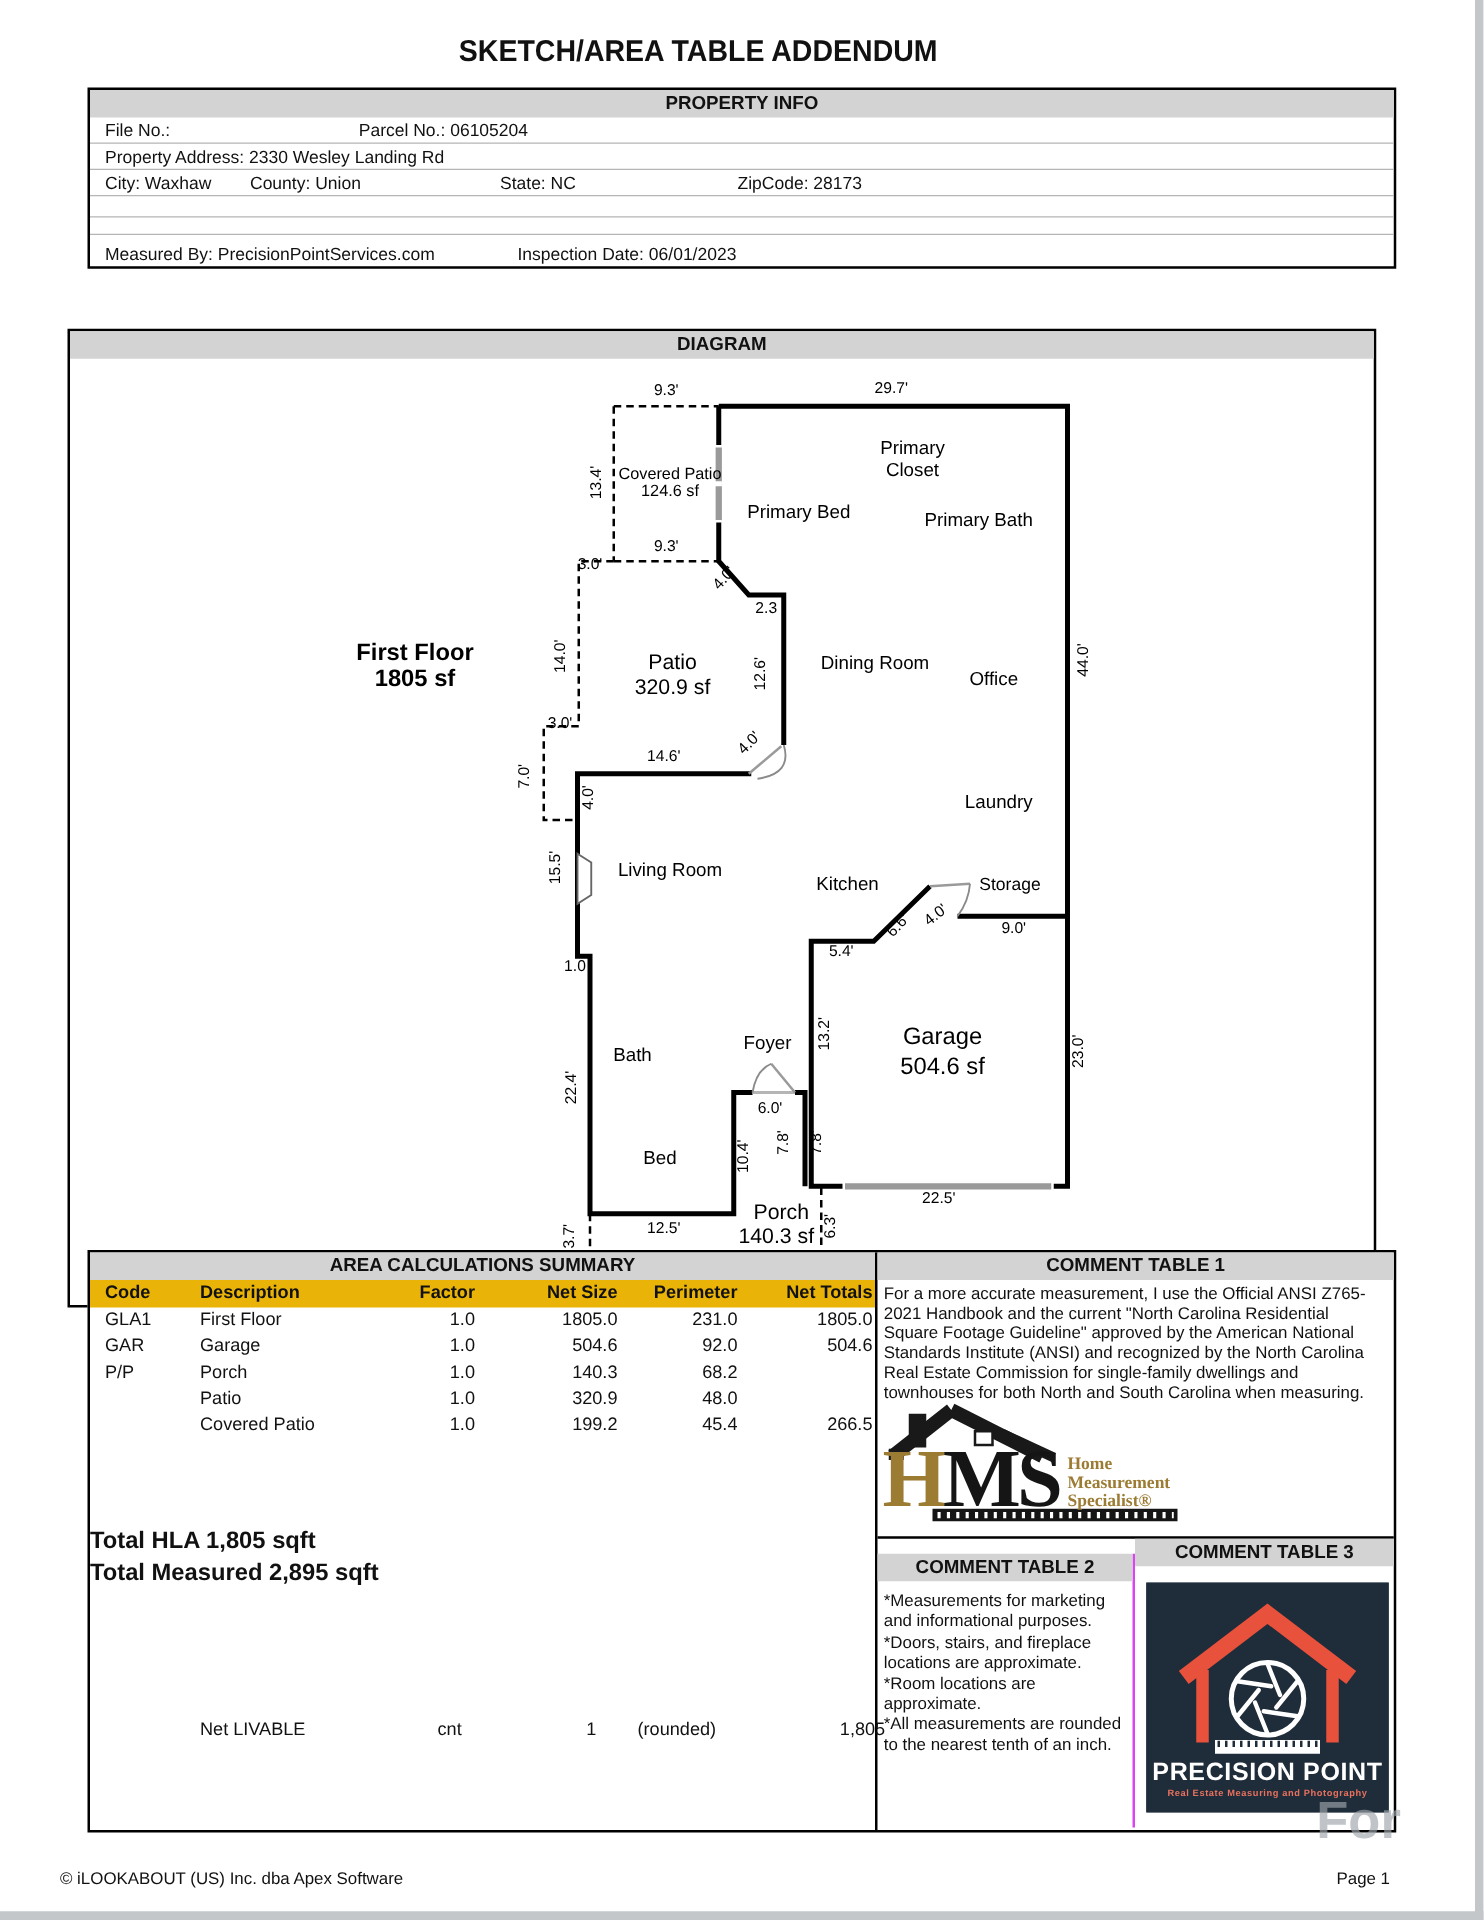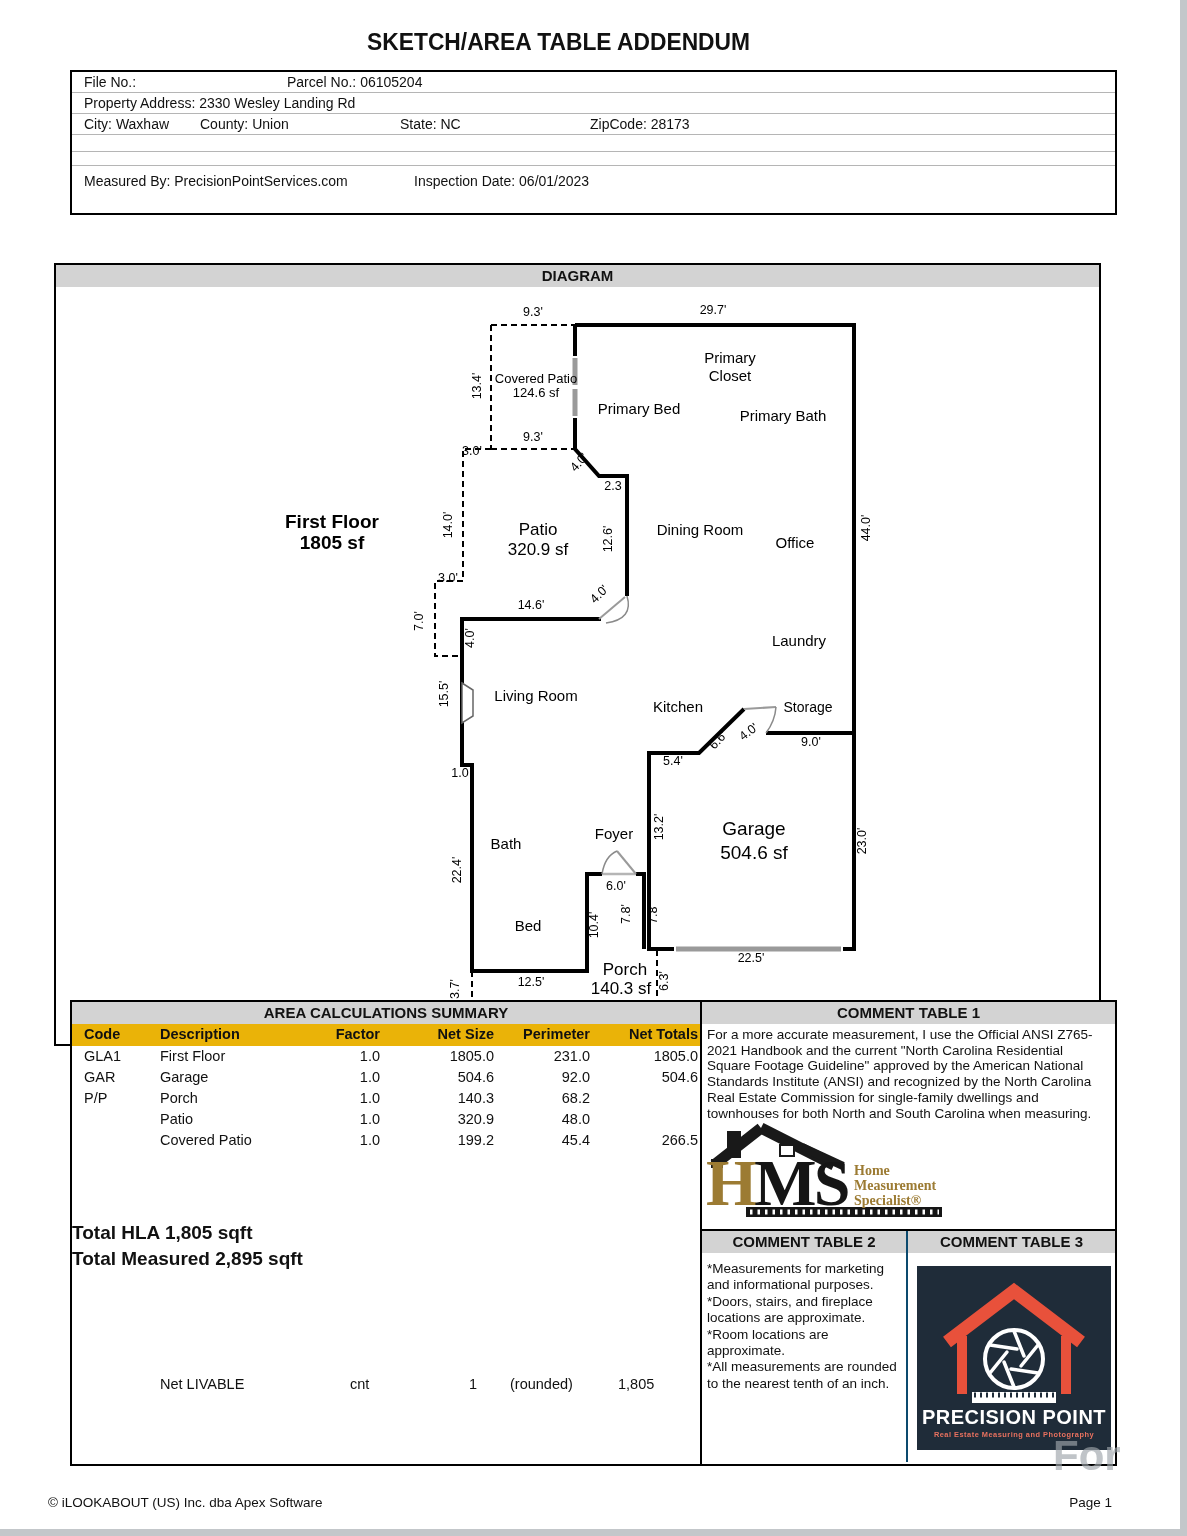--- a/index.html
+++ b/index.html
@@ -42,40 +42,41 @@
   .c2,.c3,.c4,.c5{text-align:right;}
   #totals{position:absolute;left:0;top:218px;width:100%;text-align:left;
           font-size:19px;font-weight:bold;line-height:26px;}
   #netrow{position:absolute;left:0;top:374px;width:100%;height:20px;font-size:14.5px;}
   #netrow span{position:absolute;white-space:nowrap;}
   
   #ct1{position:relative;height:227px;border-bottom:2px solid #000;}
   #ct1 p{margin:3px 5px;font-size:13.5px;line-height:15.7px;}
   #hms{position:absolute;left:4px;top:117px;}
   #ctrow{display:flex;height:231px;}
-  #ct2{position:relative;width:204px;border-right:2px solid #0c4a6e;}
+  #ct2{position:relative;width:204px;border-right:2px solid #d946ef;margin-top:12px;}
   #ct2 .bullets{padding:8px 5px;font-size:13.5px;line-height:16.4px;}
   #ct3{position:relative;flex:1;}
   #pplogo{position:absolute;left:9px;top:35px;width:194px;height:184px;background:#1f2c39;}
   
   #footer-center{position:absolute;left:0;right:0;top:1495px;text-align:left;font-size:13.5px;margin-left:48px;}
   #footer-right{position:absolute;right:75px;top:1495px;font-size:13.5px;}
   #watermark{position:absolute;left:1053px;top:1432px;font-size:42px;font-weight:bold;
              color:#9fa6ab;opacity:.65;z-index:5;}
 </style>
 </head>
 <body>
 
 <div id="page">
   <div class="edge-right"></div>
   <div class="edge-bottom"></div>
 
   <div id="title"><span>SKETCH/AREA TABLE ADDENDUM</span></div>
 
   <div id="propbox" class="box">
+    <div class="hdrbar">PROPERTY INFO</div>
     <div class="prow">
       <span style="left:12px">File No.:</span>
       <span style="left:215px">Parcel No.: 06105204</span>
     </div>
     <div class="prow">
       <span style="left:12px">Property Address: 2330 Wesley Landing Rd</span>
     </div>
     <div class="prow">
       <span style="left:12px">City: Waxhaw</span>
       <span style="left:128px">County: Union</span>
@@ -236,21 +237,21 @@
         </div>
       <div id="totals">
         <div>Total HLA 1,805 sqft</div>
         <div>Total Measured 2,895 sqft</div>
       </div>
       <div id="netrow">
         <span style="left:88px">Net LIVABLE</span>
         <span style="left:278px">cnt</span>
         <span style="left:365px;width:40px;text-align:right">1</span>
         <span style="left:438px">(rounded)</span>
-        <span style="left:546px;width:80px;text-align:left">1,805</span>
+        <span style="left:578px;width:80px;text-align:center">1,805</span>
       </div>
     </div>
     <div id="rightpane">
       <div id="ct1">
         <div class="hdrbar">COMMENT TABLE 1</div>
         <p>For a more accurate measurement, I use the Official ANSI Z765-2021 Handbook and the current "North Carolina Residential Square Footage Guideline" approved by the American National Standards Institute (ANSI) and recognized by the North Carolina Real Estate Commission for single-family dwellings and townhouses for both North and South Carolina when measuring.</p>
 
         <svg id="hms" width="240" height="100" viewBox="0 0 240 100">
           <path d="M 8,46 L 55,9 M 55,9 L 128,46" stroke="#191919" stroke-width="11" fill="none"></path>
           <path d="M 96,28 L 137,47" stroke="#191919" stroke-width="8" fill="none"></path>

